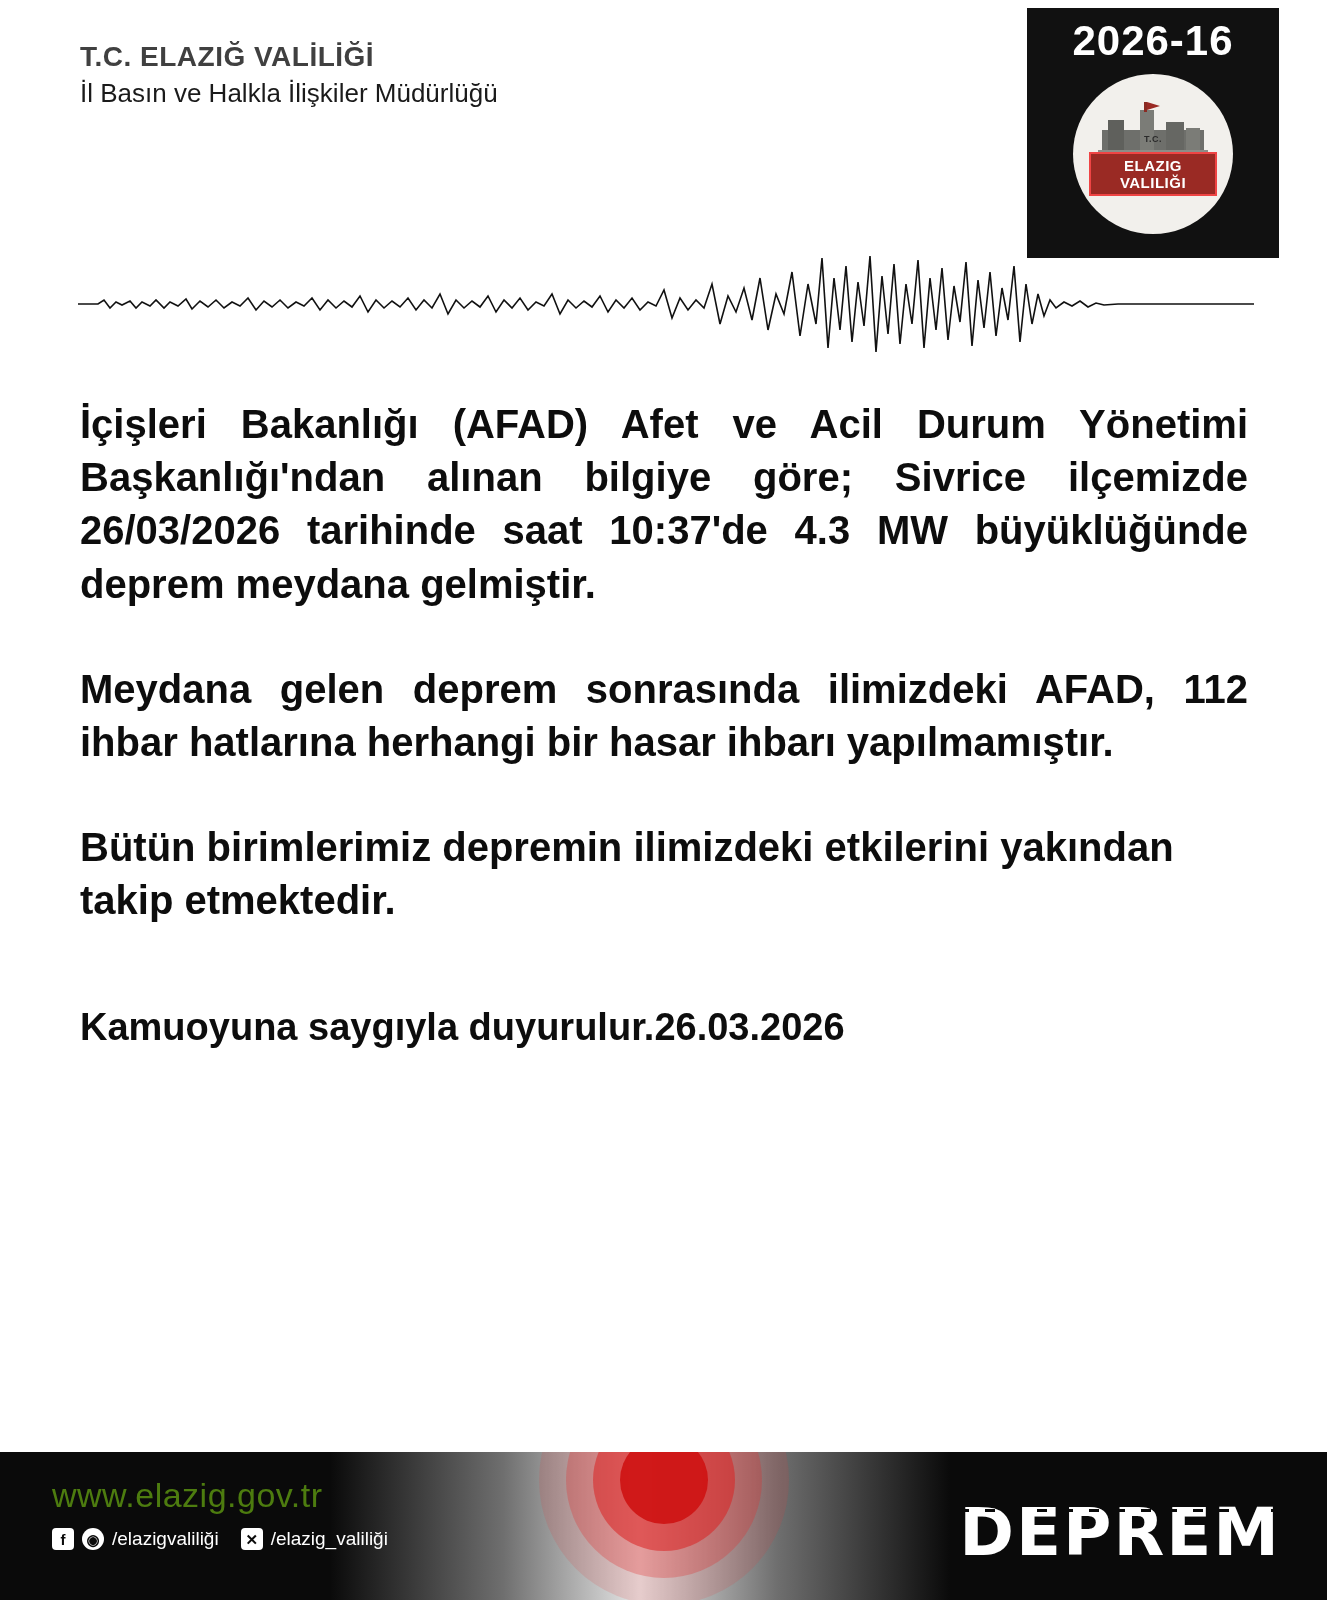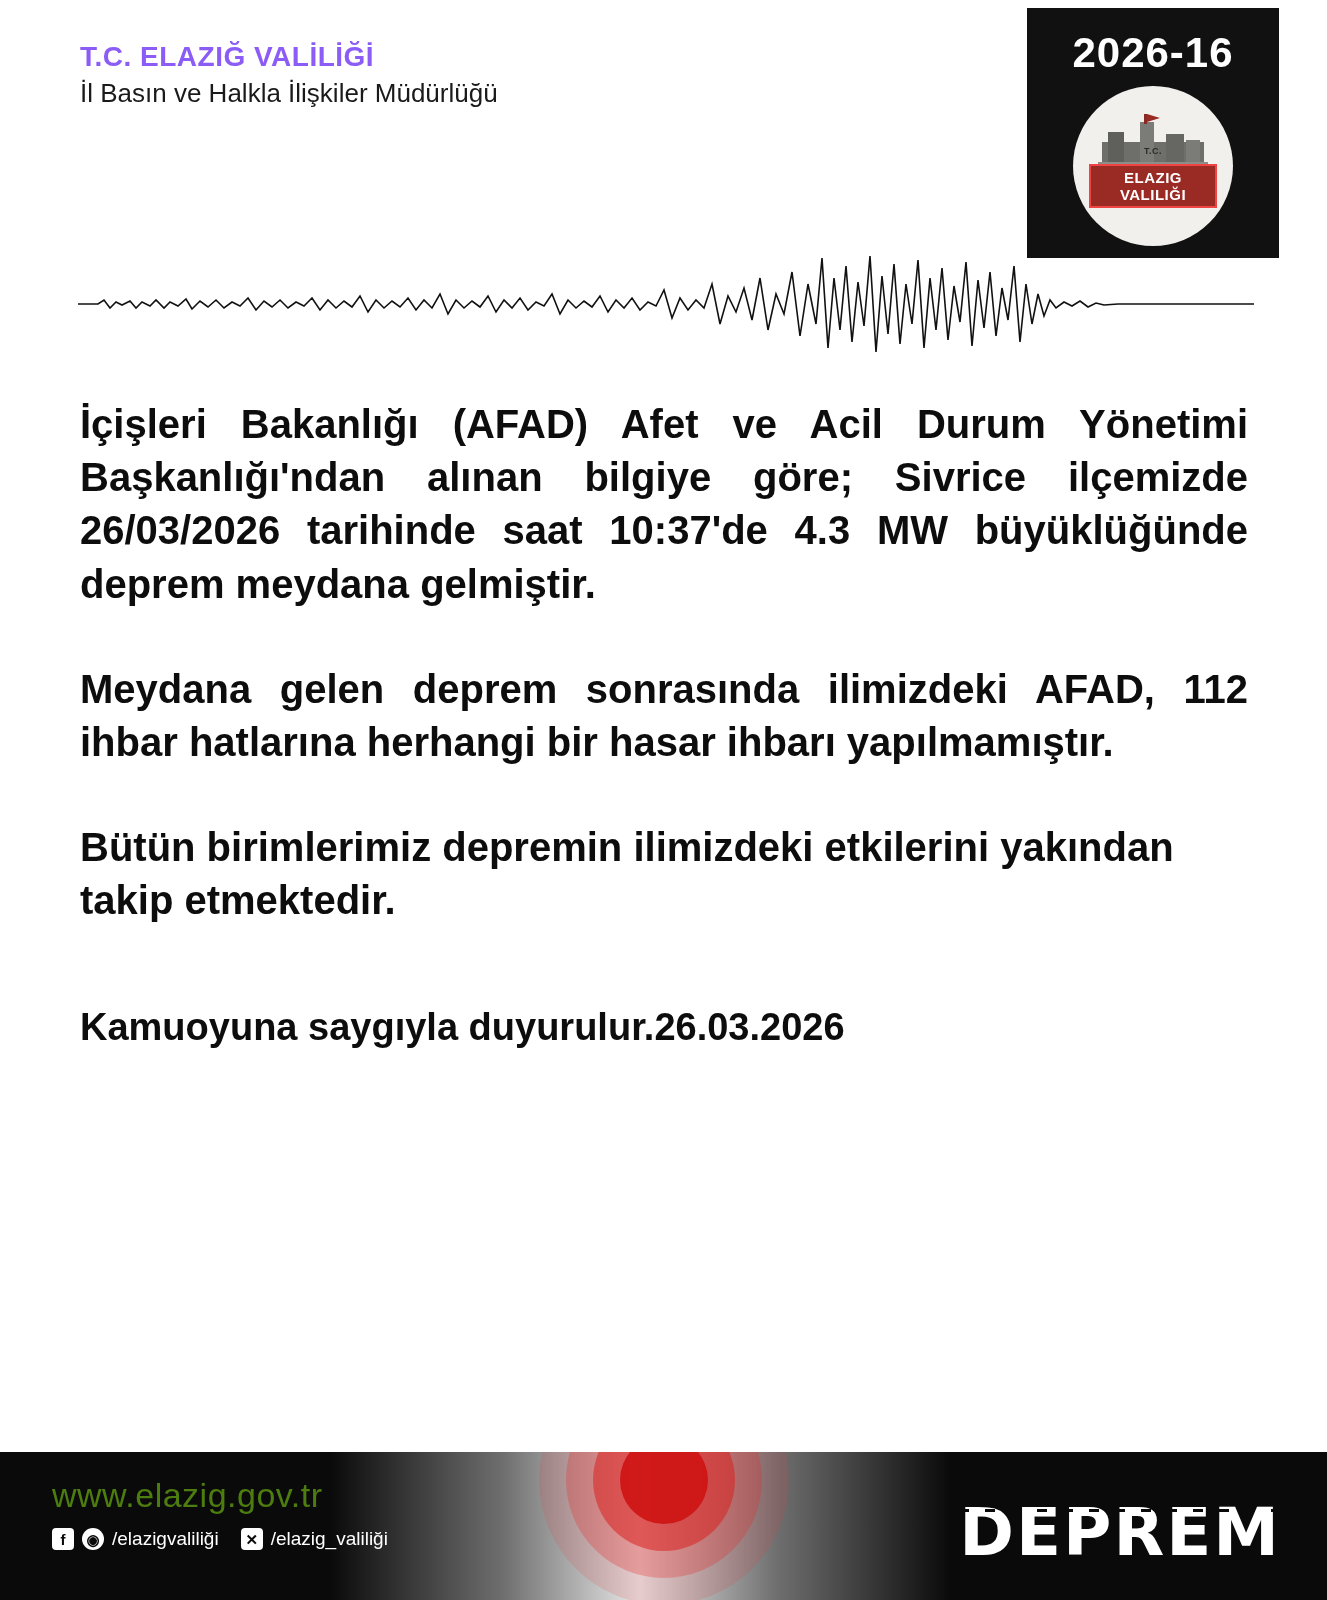--- a/index.html
+++ b/index.html
@@ -29,21 +29,21 @@
   .header-text {
     position: absolute;
     left: 80px;
     top: 42px;
     width: 860px;
   }
   .org-line1 {
     font-size: 28px;
     font-weight: bold;
     letter-spacing: 0.5px;
-    color: #8b5cf6;
+    color: #404040;
     margin: 0 0 8px 0;
     line-height: 1.05;
   }
   .org-line2 {
     font-size: 26px;
     font-weight: normal;
     color: #1a1a1a;
     margin: 0 0 10px 0;
     line-height: 1.1;
   }
@@ -72,21 +72,21 @@
   .badge {
     position: absolute;
     right: 48px;
     top: 8px;
     width: 252px;
     height: 250px;
     background: #111111;
     display: flex;
     flex-direction: column;
     align-items: center;
-    padding-top: 24px;
+    padding-top: 12px;
     box-sizing: border-box;
   }
   .badge-number {
     color: #ffffff;
     font-size: 42px;
     font-weight: bold;
     letter-spacing: 1px;
     line-height: 1;
     margin-bottom: 12px;
   }

